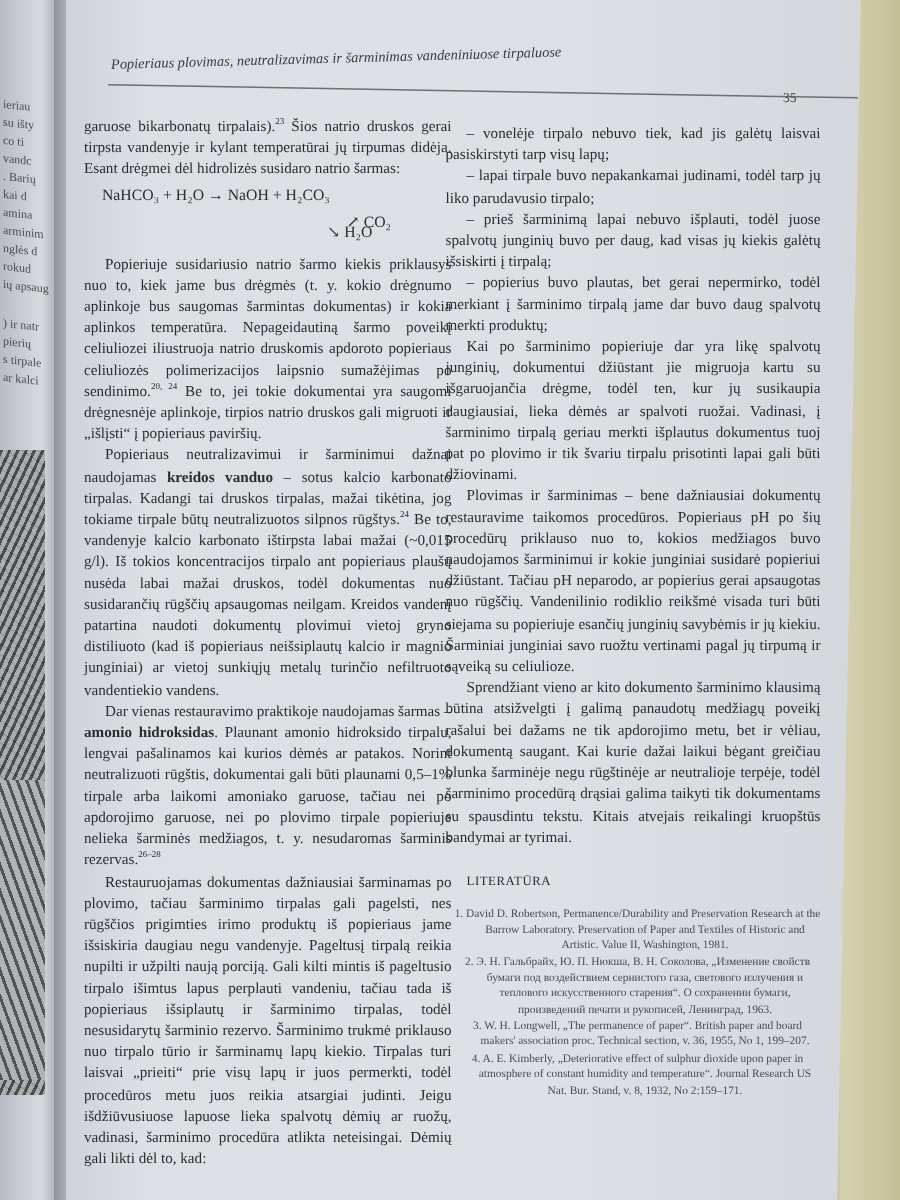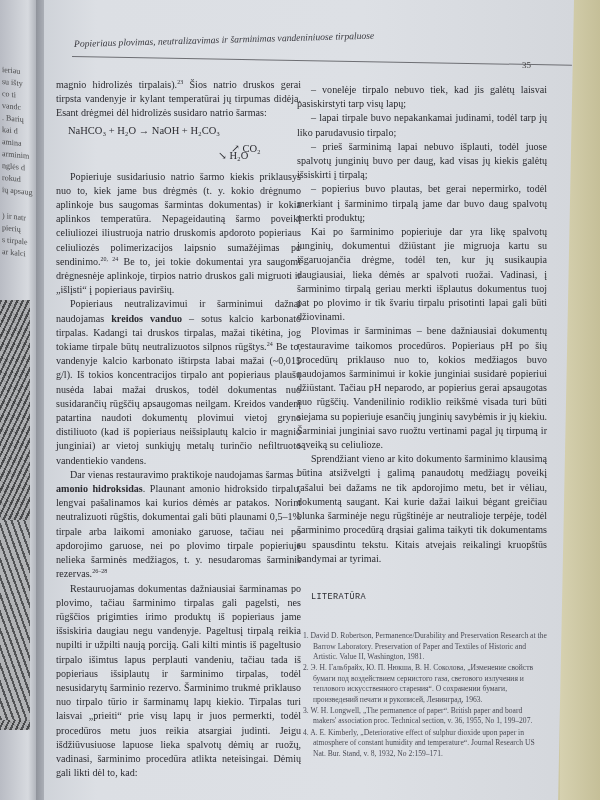--- a/index.html
+++ b/index.html
@@ -53,22 +53,22 @@
     .col p.noindent { text-indent: 0; }
     .col b { font-weight: bold; }
     sup { font-size: 6px; line-height: 0; vertical-align: super; }
     .formula {
       position: relative; height: 40px; margin: 3px 0 6px 0; font-size: 10.5px; padding-left: 12px;
     }
     .formula .main { position: absolute; top: 0; left: 12px; }
     .formula .up { position: absolute; left: 175px; top: -2px; margin-top: 20px; }
     .formula .down { position: absolute; left: 162px; top: 25px; }
     .list-item { text-indent: 14px; }
-    .lit-head { margin-top: 24px; font-size: 8.5px; letter-spacing: .4px; padding-left: 14px; font-family: Liberation Mono, monospace; }
-    .refs { margin-top: 27px; font-size: 7.6px; line-height: 10.4px; color: #4a4b55; text-align: left; }
+    .lit-head { margin-top: 14px; font-size: 8.5px; letter-spacing: .4px; padding-left: 14px; }
+    .refs { margin-top: 10px; font-size: 7.6px; line-height: 10.4px; color: #4a4b55; text-align: center; }
     .refs .ref { padding-left: 16px; text-indent: -10px; margin-bottom: 1px; }
     .right-edge {
       position: absolute; right: 0; top: 0; width: 40px; height: 800px;
       background: linear-gradient(90deg, #d6d1b0, #c5bf98);
     }
   </style>
 </head>
 <body>
 
 <div class="desk"></div>
@@ -94,21 +94,21 @@
   <div class="plate p2"></div>
 </div>
 <div class="gutter"></div>
 
 <div class="page">
   <div class="running-head">Popieriaus plovimas, neutralizavimas ir šarminimas vandeniniuose tirpaluose</div>
   <div class="head-rule"></div>
   <div class="page-number">35</div>
 
   <div class="col left">
-    <p class="noindent"><span>magnio hidrolizės tirpalais).</span><sup>23</sup><span> Šios natrio druskos gerai tirpsta vandenyje ir kylant temperatūrai jų tirpumas didėja. Esant drėgmei dėl hidrolizės susidaro natrio šarmas:</span></p>
+    <p class="noindent"><span>garuose bikarbonatų tirpalais).</span><sup>23</sup><span> Šios natrio druskos gerai tirpsta vandenyje ir kylant temperatūrai jų tirpumas didėja. Esant drėgmei dėl hidrolizės susidaro natrio šarmas:</span></p>
     <div class="formula">
       <span class="main">NaHCO₃ + H₂O → NaOH + H₂CO₃</span>
       <span class="up">↗ CO₂</span>
       <span class="down">↘ H₂O</span>
     </div>
     <p><span>Popieriuje susidariusio natrio šarmo kiekis priklausys nuo to, kiek jame bus drėgmės (t. y. kokio drėgnumo aplinkoje bus saugomas šarmintas dokumentas) ir kokia aplinkos temperatūra. Nepageidautiną šarmo poveikį celiuliozei iliustruoja natrio druskomis apdoroto popieriaus celiuliozės polimerizacijos laipsnio sumažėjimas po sendinimo.</span><sup>20, 24</sup><span> Be to, jei tokie dokumentai yra saugomi drėgnesnėje aplinkoje, tirpios natrio druskos gali migruoti ir „išlįsti“ į popieriaus paviršių.</span></p>
     <p><span>Popieriaus neutralizavimui ir šarminimui dažnai naudojamas </span><b>kreidos vanduo</b><span> – sotus kalcio karbonato tirpalas. Kadangi tai druskos tirpalas, mažai tikėtina, jog tokiame tirpale būtų neutralizuotos silpnos rūgštys.</span><sup>24</sup><span> Be to, vandenyje kalcio karbonato ištirpsta labai mažai (~0,015 g/l). Iš tokios koncentracijos tirpalo ant popieriaus plaušų nusėda labai mažai druskos, todėl dokumentas nuo susidarančių rūgščių apsaugomas neilgam. Kreidos vandenį patartina naudoti dokumentų plovimui vietoj gryno distiliuoto (kad iš popieriaus neišsiplautų kalcio ir magnio junginiai) ar vietoj sunkiųjų metalų turinčio nefiltruoto vandentiekio vandens.</span></p>
     <p><span>Dar vienas restauravimo praktikoje naudojamas šarmas – </span><b>amonio hidroksidas</b><span>. Plaunant amonio hidroksido tirpalu, lengvai pašalinamos kai kurios dėmės ar patakos. Norint neutralizuoti rūgštis, dokumentai gali būti plaunami 0,5–1% tirpale arba laikomi amoniako garuose, tačiau nei po apdorojimo garuose, nei po plovimo tirpale popieriuje nelieka šarminės medžiagos, t. y. nesudaromas šarminis rezervas.</span><sup>26–28</sup></p>
     <p>Restauruojamas dokumentas dažniausiai šarminamas po plovimo, tačiau šarminimo tirpalas gali pagelsti, nes rūgščios prigimties irimo produktų iš popieriaus jame išsiskiria daugiau negu vandenyje. Pageltusį tirpalą reikia nupilti ir užpilti naują porciją. Gali kilti mintis iš pageltusio tirpalo išimtus lapus perplauti vandeniu, tačiau tada iš popieriaus išsiplautų ir šarminimo tirpalas, todėl nesusidarytų šarminio rezervo. Šarminimo trukmė priklauso nuo tirpalo tūrio ir šarminamų lapų kiekio. Tirpalas turi laisvai „prieiti“ prie visų lapų ir juos permerkti, todėl procedūros metu juos reikia atsargiai judinti. Jeigu išdžiūvusiuose lapuose lieka spalvotų dėmių ar ruožų, vadinasi, šarminimo procedūra atlikta neteisingai. Dėmių gali likti dėl to, kad:</p>
   </div>

